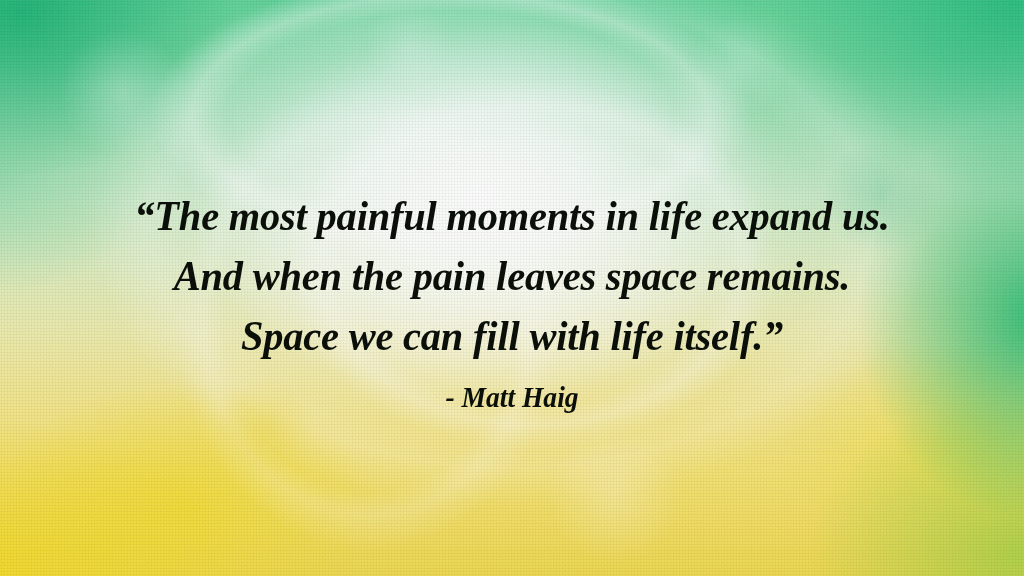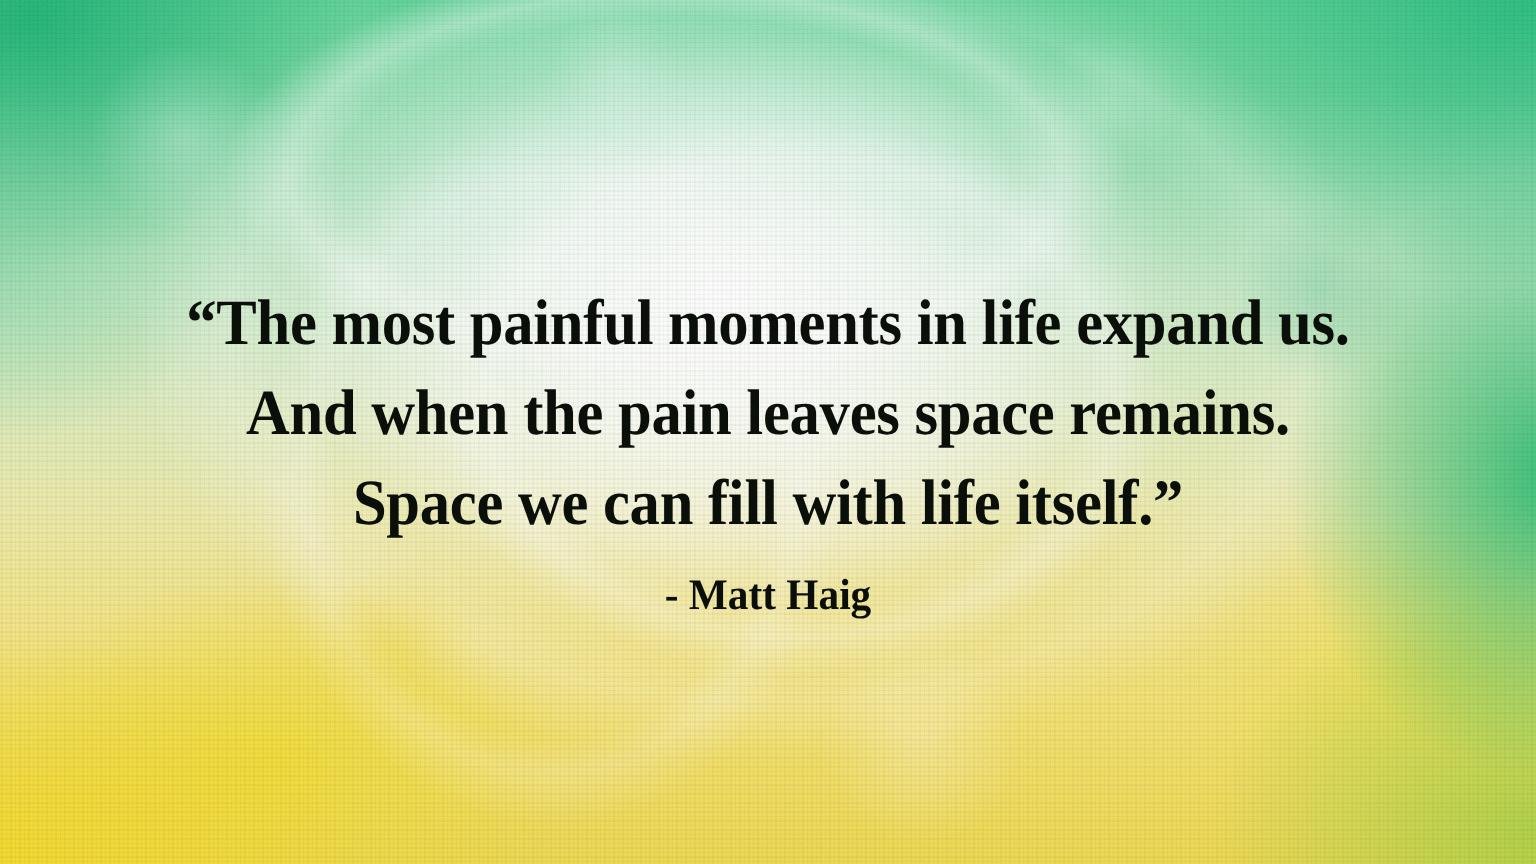--- a/index.html
+++ b/index.html
@@ -6,20 +6,21 @@
     margin: 0;
     padding: 0;
     background: #ffffff;
   }
   #stage {
     position: relative;
     width: 1024px;
     height: 576px;
     overflow: hidden;
     font-family: "Liberation Serif", "DejaVu Serif", serif;
+    font-style: italic;
   }
 
   
   .bg-layer {
     position: absolute;
     inset: 0;
     pointer-events: none;
   }
 
   

